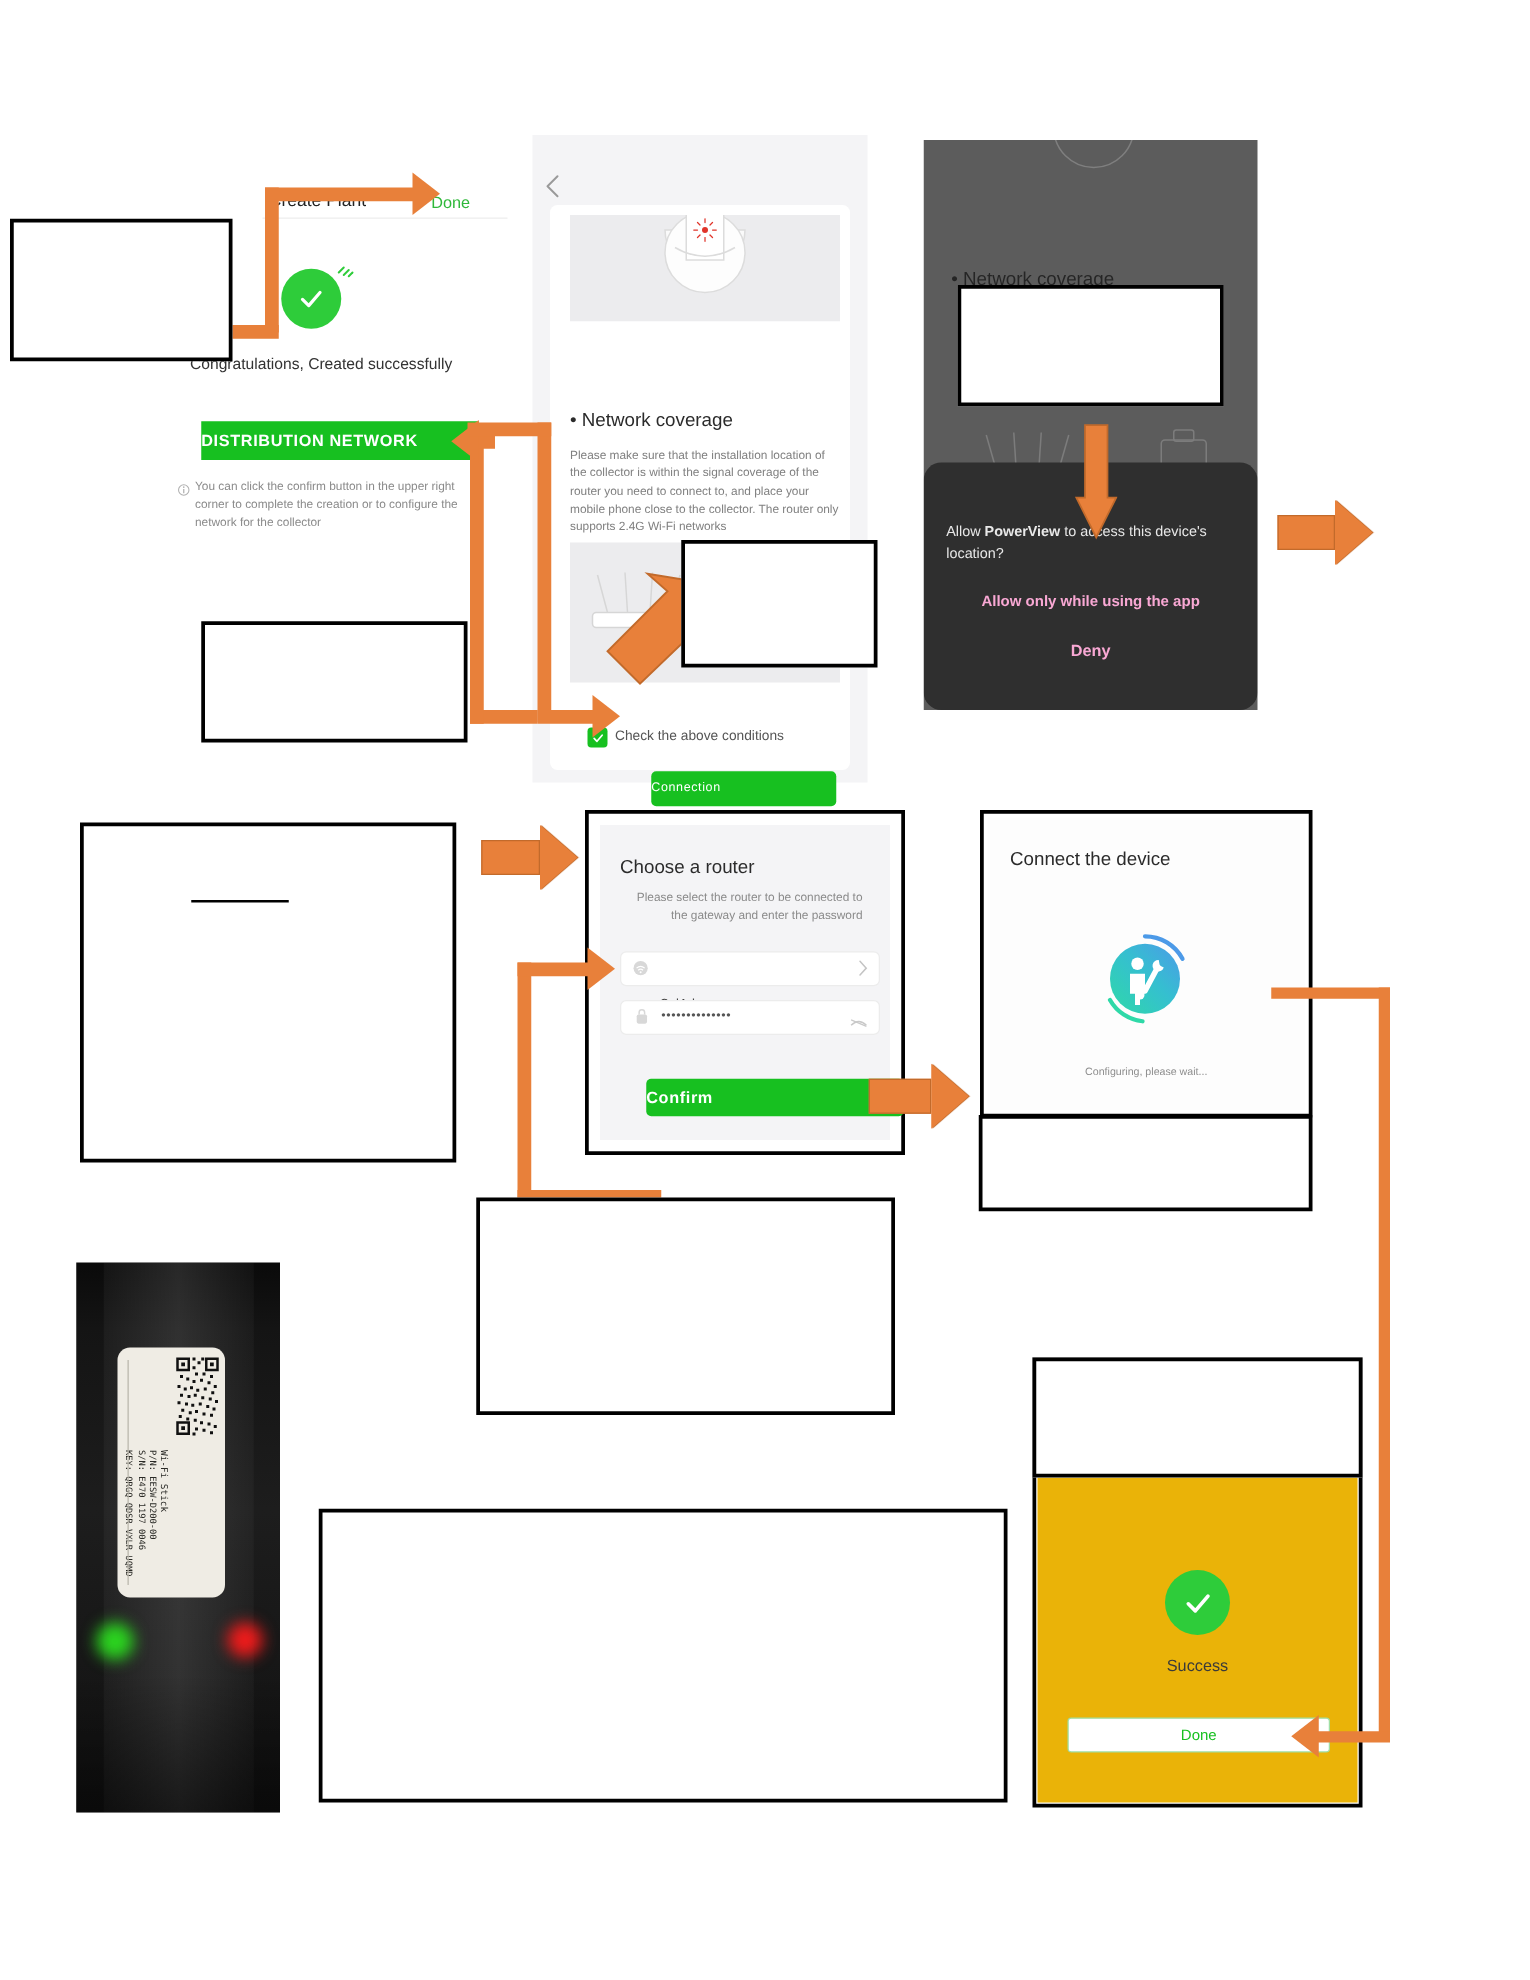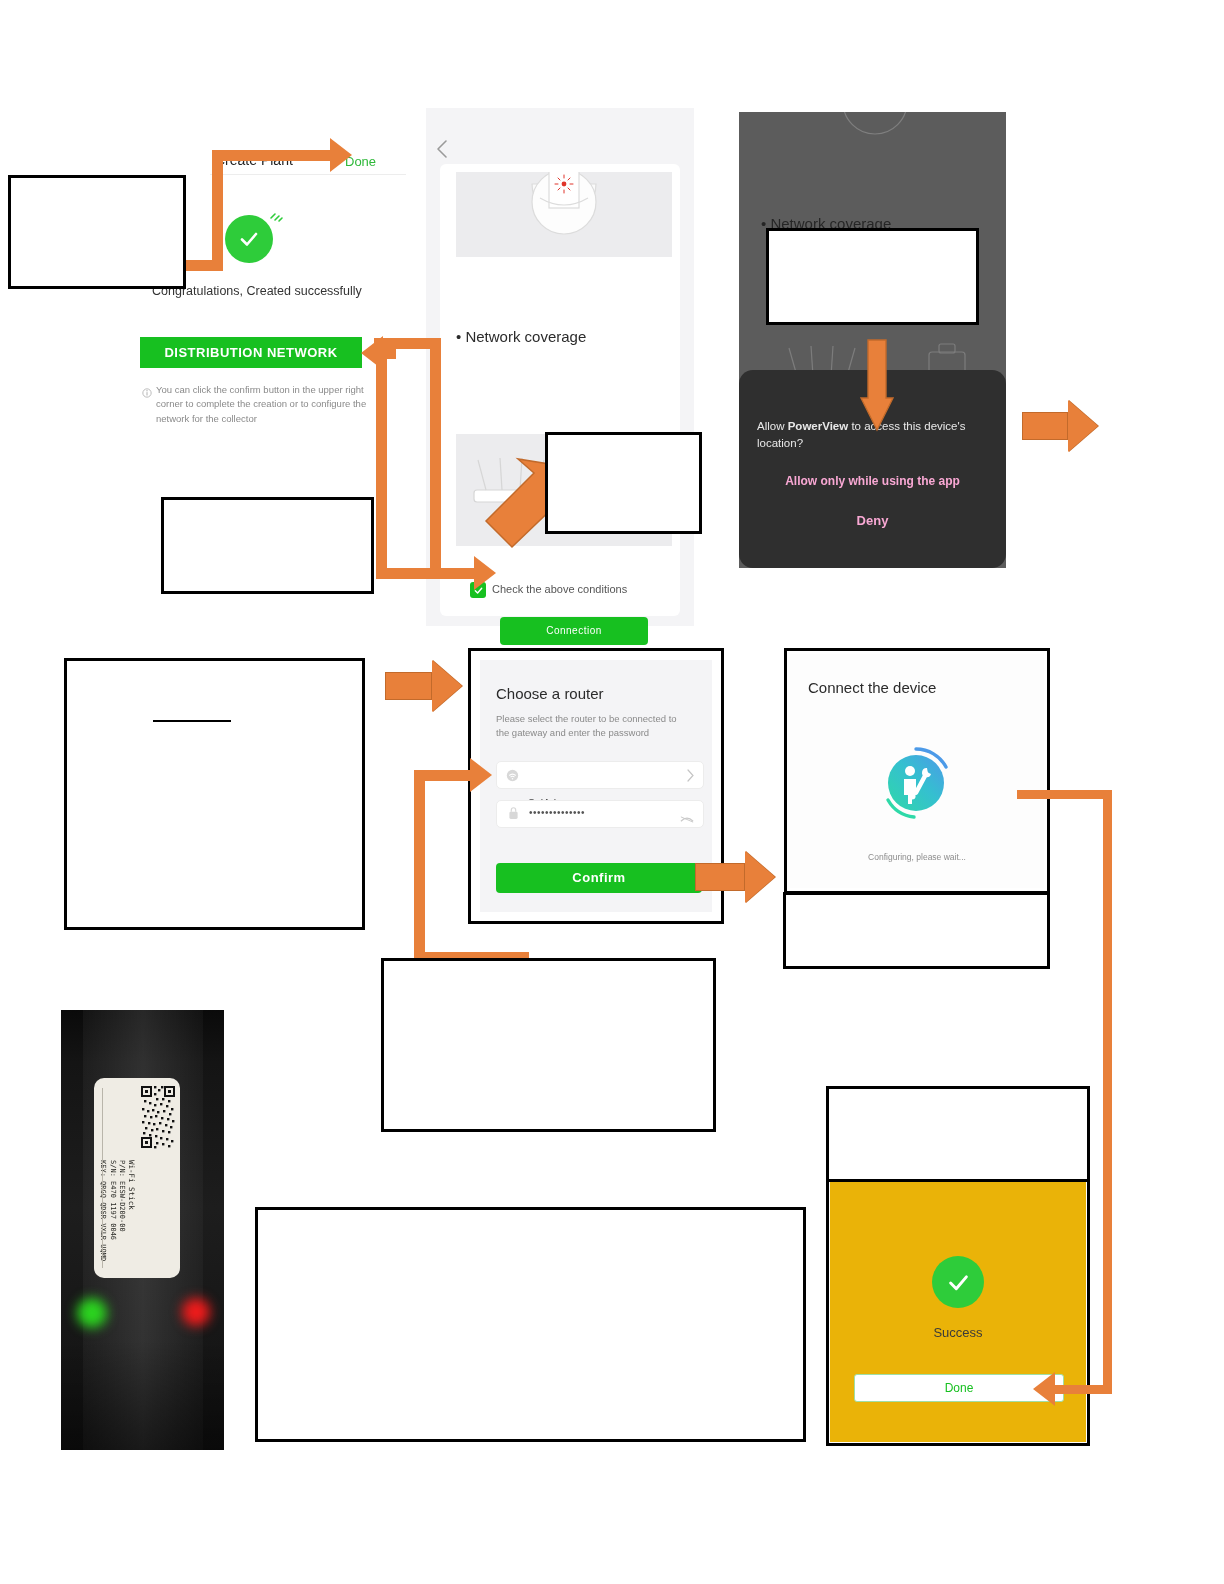--- a/index.html
+++ b/index.html
@@ -11,21 +11,21 @@
   
   .orange{background:#E8803A;z-index:30;}
   .ohead-r{width:0;height:0;border-top:17px solid transparent;border-bottom:17px solid transparent;border-left:22px solid #E8803A;position:absolute;z-index:30;}
   .ohead-l{width:0;height:0;border-top:17px solid transparent;border-bottom:17px solid transparent;border-right:22px solid #E8803A;position:absolute;z-index:30;}
   .bigarrow{position:absolute;z-index:31;display:flex;align-items:center;}
   .bigarrow .shaft{background:#E8803A;border:1px solid #C26A2B;height:26px;}
   .bigarrow .head{width:0;height:0;border-top:26px solid transparent;border-bottom:26px solid transparent;border-left:30px solid #E8803A;filter:drop-shadow(1px 0 0 #C26A2B);}
   
   .phone-bg{background:#f4f4f6;}
   .card{background:#fff;border-radius:6px;}
-  .greenbtn{background:#17C020;color:#fff;text-align:center;font-weight:bold;letter-spacing:.5px;}
+  .greenbtn{background:#17C020;color:#fff;text-align:left;font-weight:bold;letter-spacing:.5px;margin-left:21px;}
   .small{font-size:9.5px;color:#8a8a8a;line-height:1.5;}
   .tiny{font-size:8.5px;color:#9a9a9a;}
   .hdr{font-size:15px;color:#2b2b2b;}
   .checkcircle{border-radius:50%;background:#2ECC3A;display:flex;align-items:center;justify-content:center;color:#fff;}
   
   .stick{background:linear-gradient(180deg,#0a0a0a 0%,#141414 12%,#1d1d1d 45%,#111 100%);overflow:hidden;}
   .label-tag{position:absolute;background:#efece4;border-radius:10px;}
   .label-txt{position:absolute;transform:rotate(90deg);transform-origin:left top;white-space:nowrap;font-family:"DejaVu Sans Mono",monospace;color:#2a2a26;}
   .led{position:absolute;border-radius:50%;filter:blur(6px);}
   .dlg{background:#2f2f2f;border-radius:14px;color:#e8e8e8;}
@@ -98,20 +98,21 @@
           <line x1="104" y1="8" x2="102" y2="6"></line>
             <line x1="112" y1="16" x2="114" y2="18"></line>
           <line x1="112" y1="8" x2="114" y2="6"></line>
             <line x1="104" y1="16" x2="102" y2="18"></line>
         </g>
       </svg>
     </div>
 
     <div class="abs hdr" style="left:16px;top:164px;">• Network coverage</div>
 
+    <div class="abs small" style="left:16px;top:194px;width:216px;color:#7f7f7f;">Please make sure that the installation location of the collector is within the signal coverage of the router you need to connect to, and place your mobile phone close to the collector. The router only supports 2.4G Wi-Fi networks</div>
 
     <div class="abs" style="left:16px;top:270px;width:216px;height:112px;background:#ececee;overflow:hidden;">
       <svg width="216" height="112" viewBox="0 0 216 112">
         <g stroke="#d6d6d6" stroke-width="1.2" fill="#ffffff">
           <rect x="18" y="56" width="72" height="12" rx="3"></rect>
           <line x1="30" y1="56" x2="22" y2="26"></line>
             <line x1="46" y1="56" x2="44" y2="24"></line>
           <line x1="64" y1="56" x2="66" y2="24"></line>
             <line x1="80" y1="56" x2="88" y2="26"></line>
         </g>
@@ -172,21 +173,21 @@
       <span>Allow </span><b>PowerView</b><span> to access this device's location?</span>
     </div>
     <a href="#" class="abs" style="left:0;top:104px;width:267px;font-size:12px;font-weight:bold;">Allow only while using the app</a>
     <a href="#" class="abs" style="left:0;top:143px;width:267px;font-size:13px;font-weight:bold;">Deny</a>
   </div>
 </div>
 
 <div class="abs redact" style="left:468px;top:648px;width:256px;height:276px;z-index:10;"></div>
 <div class="abs phone-bg" style="left:480px;top:660px;width:232px;height:252px;z-index:11;">
   <div class="abs" style="left:16px;top:25px;font-size:15px;color:#2b2b2b;">Choose a router</div>
-  <div class="abs small" style="left:16px;top:52px;width:194px;">Please select the router to be connected to the gateway and enter the password</div>
+  <div class="abs small" style="left:16px;top:52px;width:194px;text-align:right;">Please select the router to be connected to the gateway and enter the password</div>
 
   <div class="abs" style="left:16px;top:101px;width:206px;height:26px;background:#fff;border:1px solid #ececec;border-radius:5px;">
     <span class="abs" style="left:9px;top:6px;">
       <svg width="13" height="13" viewBox="0 0 16 16">
           <circle cx="8" cy="8" r="7" fill="#d8d8d8"></circle>
           <path d="M4 8 q4 -3.5 8 0" fill="none" stroke="#fff" stroke-width="1.3"></path>
           <path d="M5.6 10 q2.4 -2 4.8 0" fill="none" stroke="#fff" stroke-width="1.3"></path>
           <circle cx="8" cy="12" r="1" fill="#fff"></circle>
         </svg>
     </span>

